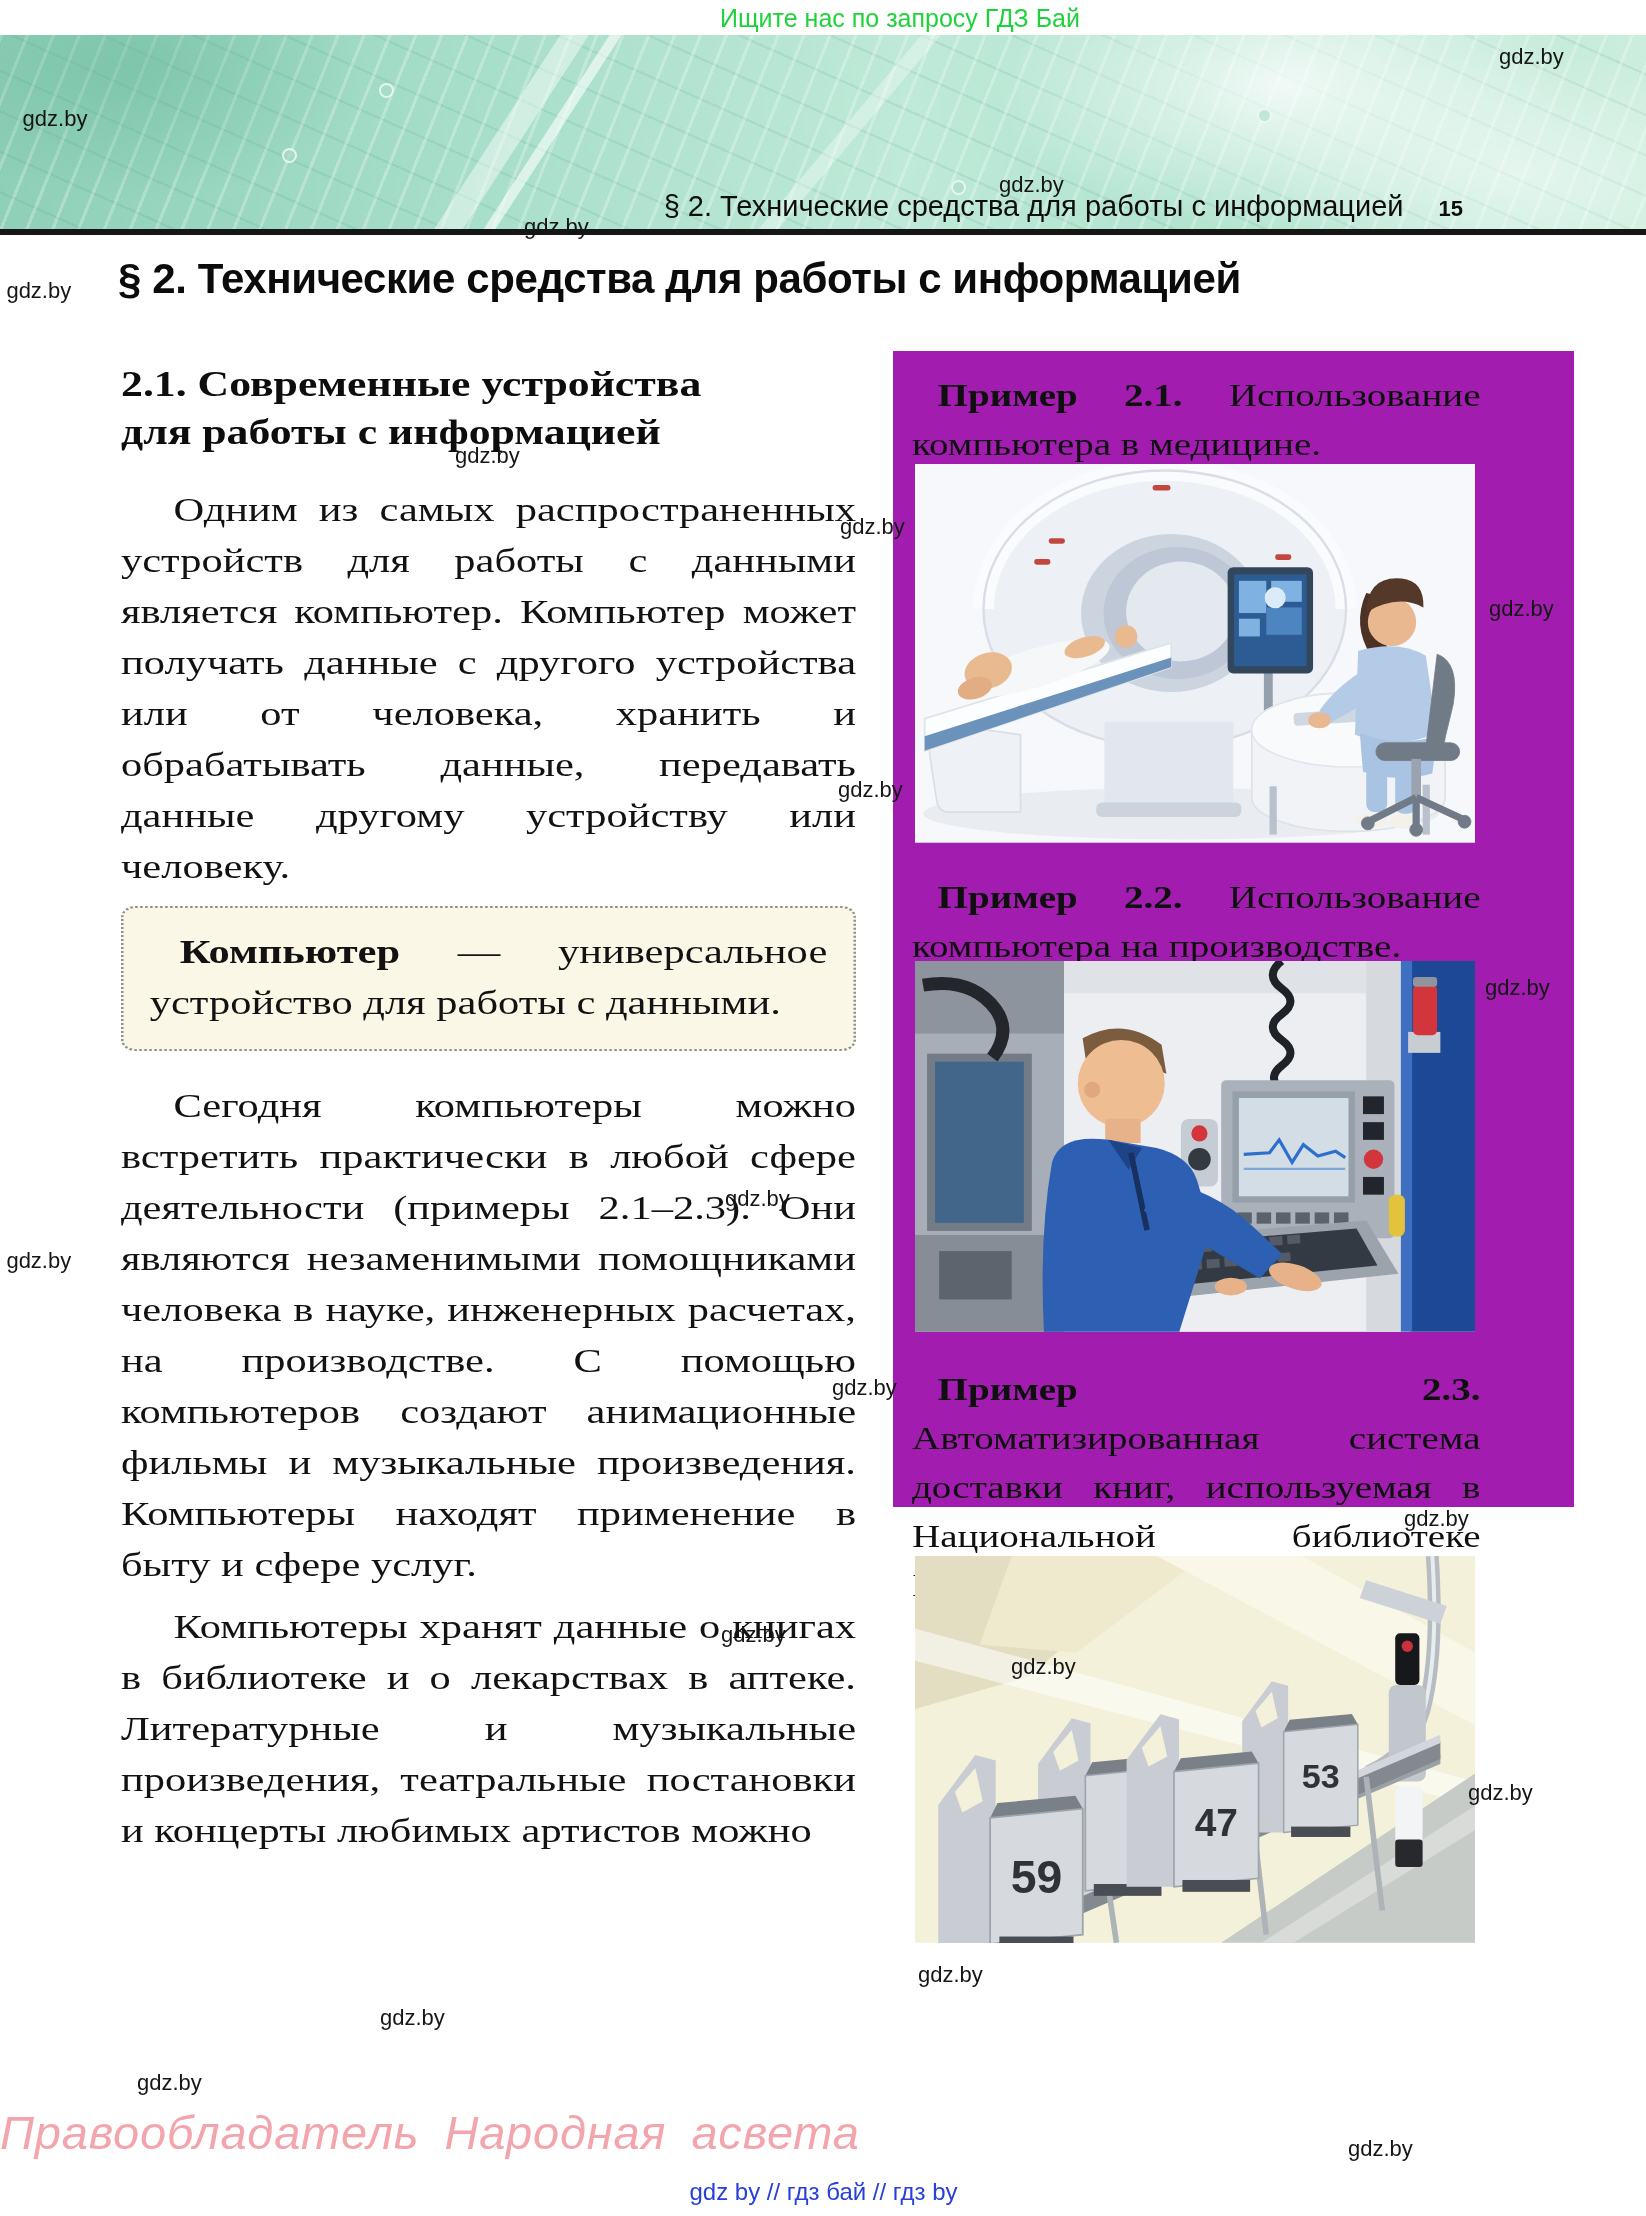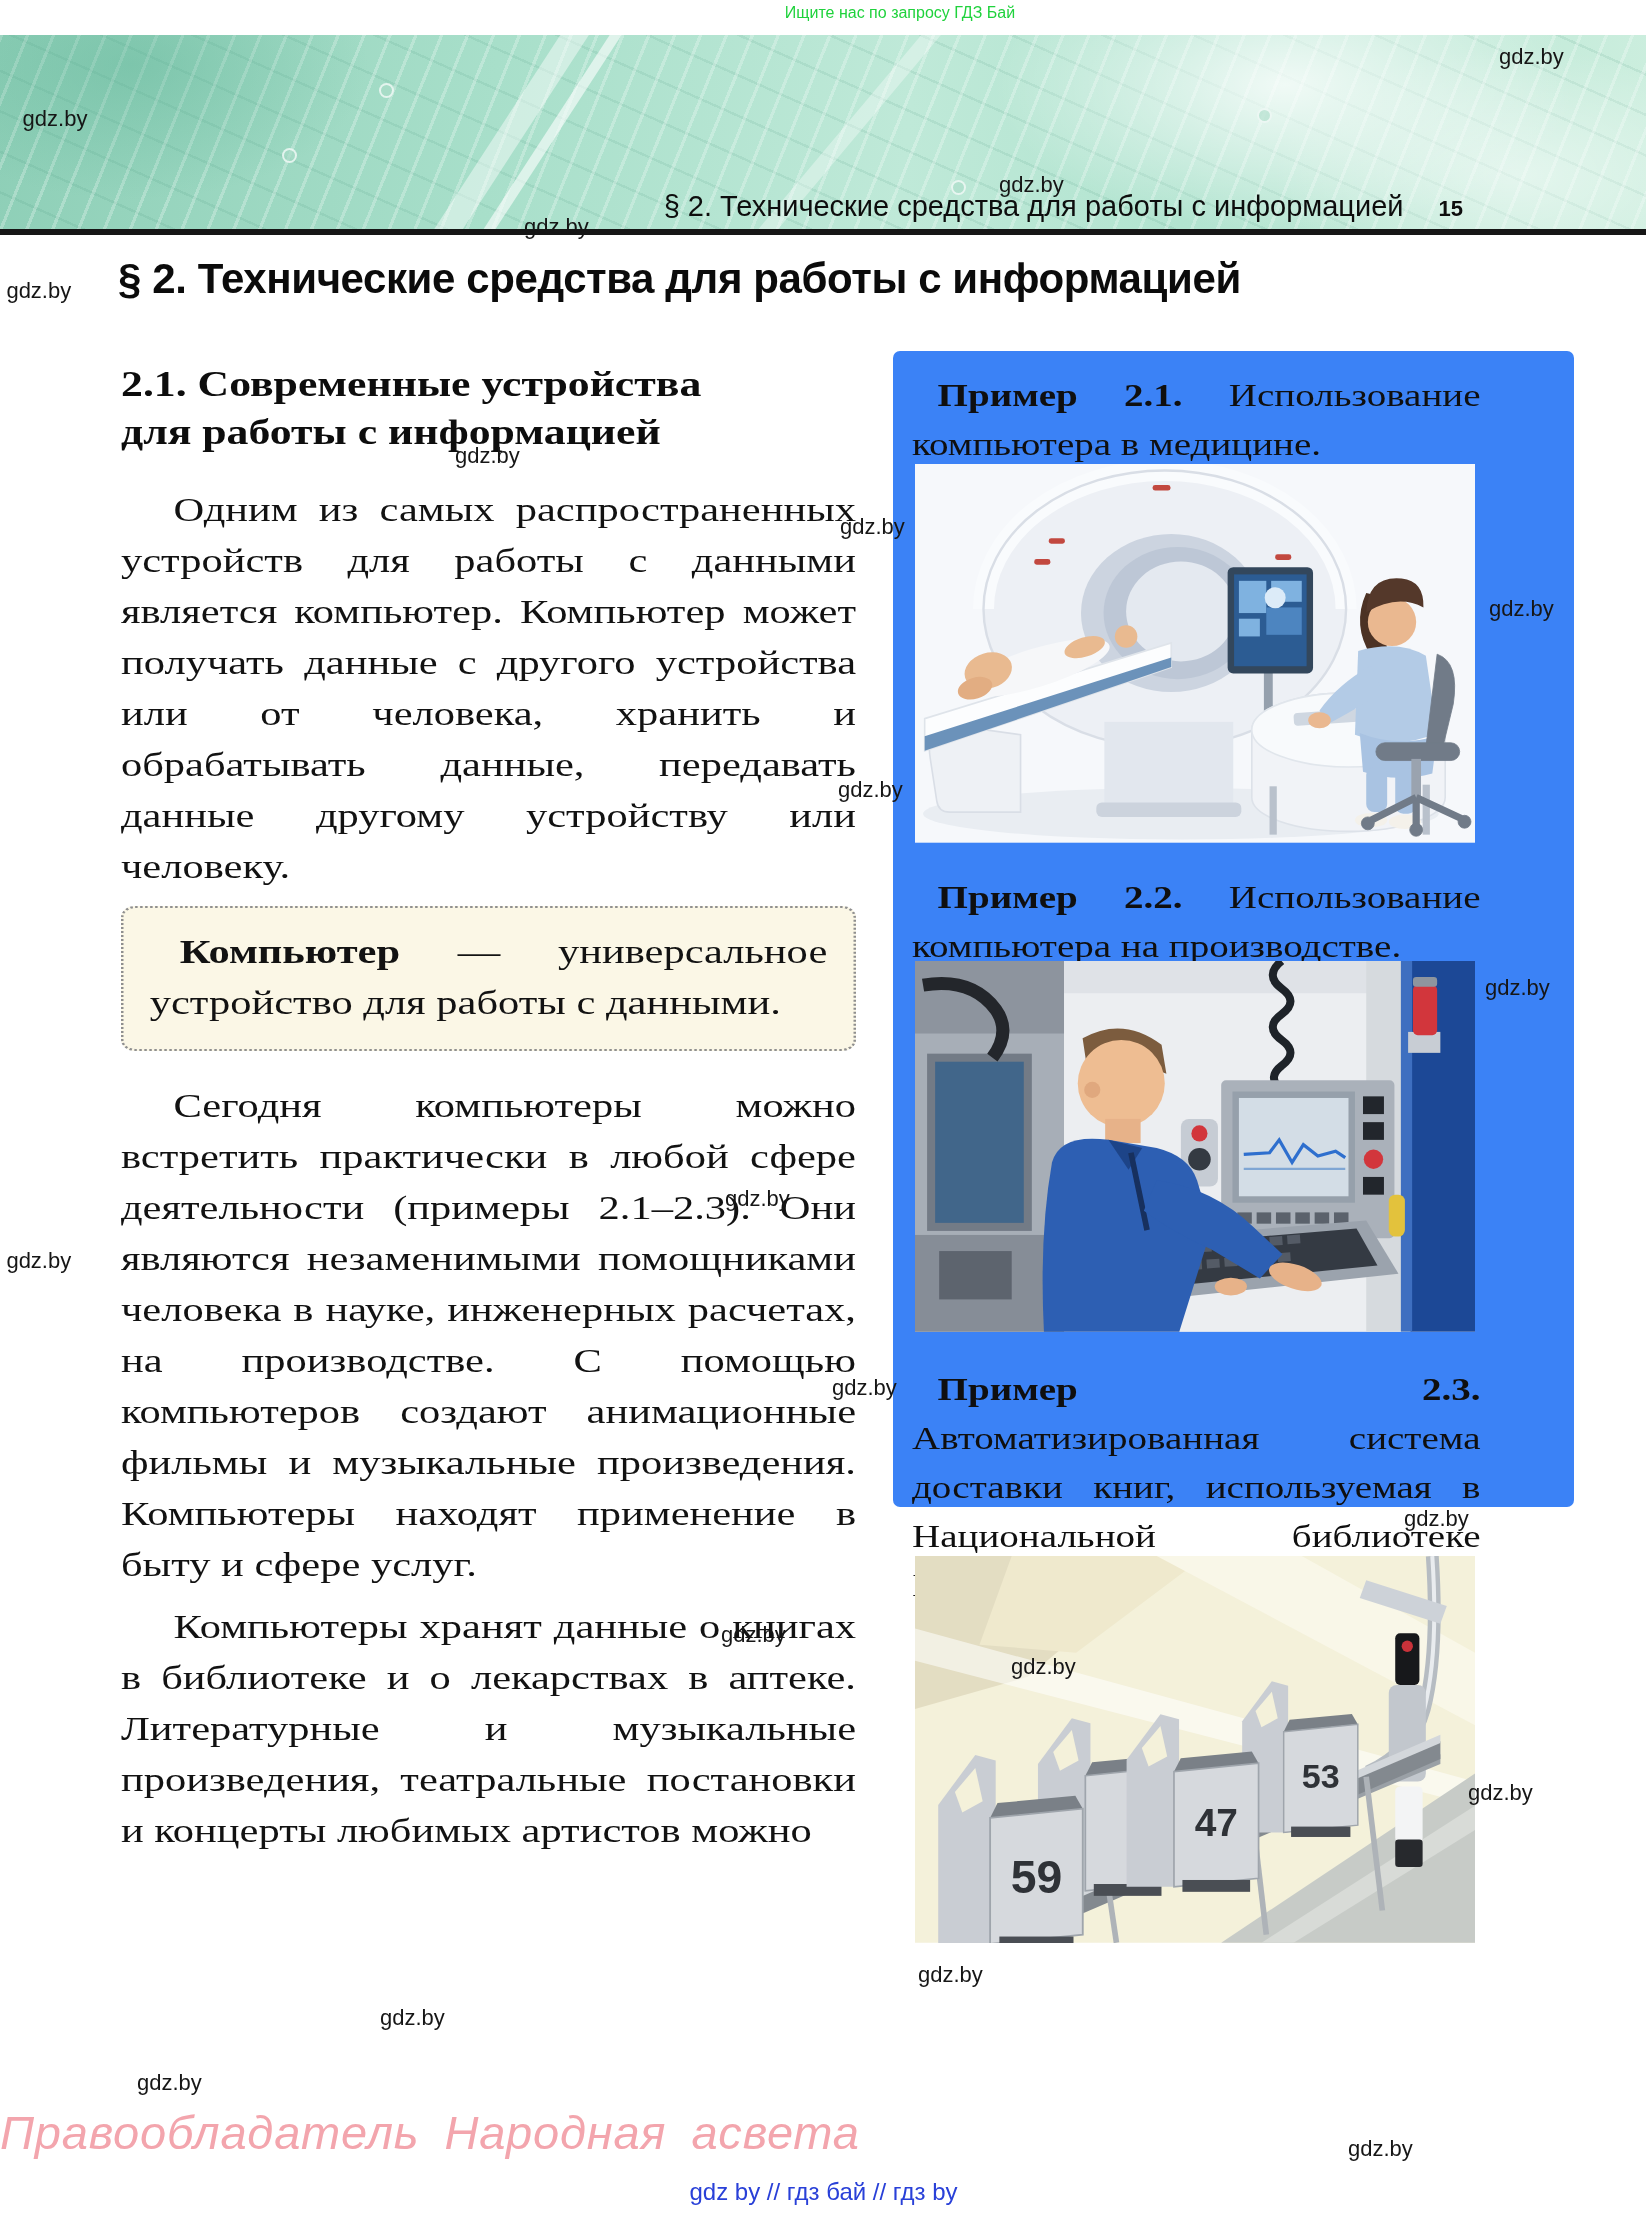--- a/index.html
+++ b/index.html
@@ -2,21 +2,21 @@
 <html style="font-size:13px"><head>
 <meta charset="utf-8">
 <style>
   html,body{margin:0;padding:0;background:#ffffff;}
   .page{position:relative;width:1647px;height:2216px;background:#ffffff;overflow:hidden;
         font-family:"Liberation Serif", serif;color:#101010;}
 
   
   .top-notice{position:absolute;left:0;top:4px;width:100%;text-align:center;
     padding-left:153px;box-sizing:border-box;
-    font-family:"Liberation Sans", sans-serif;font-size:16px;color:#1fd23c;}
+    font-family:"Liberation Sans", sans-serif;font-size:25px;color:#1fd23c;}
 
   
   .banner{position:absolute;left:0;top:35px;width:1647px;height:199px;overflow:hidden;
     background:
       radial-gradient(ellipse 484px 242px at 78% 25%, rgba(255,255,255,.80), rgba(255,255,255,0) 60%),
       radial-gradient(ellipse 403px 210px at 92% 70%, rgba(255,255,255,.55), rgba(255,255,255,0) 60%),
       radial-gradient(ellipse 338px 193px at 8% 15%, rgba(96,180,152,.45), rgba(96,180,152,0) 70%),
       repeating-linear-gradient(112deg, rgba(255,255,255,.26) 0 3.2px, rgba(255,255,255,0) 3.2px 24px),
       repeating-linear-gradient(24deg, rgba(50,130,105,.10) 0 2.4px, rgba(50,130,105,0) 2.4px 37px),
       linear-gradient(95deg,#8ecfb7 0%,#a8dfca 30%,#bfe9d8 55%,#b2e4d0 72%,#cceede 100%);}
@@ -44,21 +44,21 @@
   .left-col p{margin:0;font-size:34px;line-height:51px;text-align:justify;text-indent:42px;color:#121212;}
   .p1{margin-top:26.6px !important;}
   .p2{margin-top:29px !important;}
   .p3{margin-top:11.3px !important;}
   .defbox{margin-top:14.5px;background:#fbf7e6;border:2.4px dotted #8f8f8f;border-radius:11.3px;
     padding:17.7px 21px 21px 21px;box-sizing:border-box;}
   .defbox p{text-indent:24px;margin:0;}
   .defbox .term{font-weight:700;}
 
   
-  .panel{position:absolute;left:893px;top:351px;width:681px;height:1156px;background:#3b82f6;border-radius:7px;}
+  .panel{position:absolute;left:893px;top:351px;width:681px;height:1156px;background:#a21caf;}
   .caption{position:absolute;left:19.3px;width:466px;transform:scaleX(1.22);transform-origin:0 0;
     font-size:32px;line-height:49px;text-align:justify;text-indent:21px;color:#0f0f0f;}
   .caption .lbl{font-weight:700;}
   .cap1{top:20px;} .cap2{top:522px;} .cap3{top:1014px;}
   .photo{position:absolute;left:22px;width:560px;}
   .photo svg{display:block;width:560px;}
   .ph1{top:113px;height:379px;} .ph2{top:610px;height:371px;} .ph3{top:1205px;height:387px;text-align:right;}
 
   
   .copyright{position:absolute;left:0;top:2105px;width:100%;

